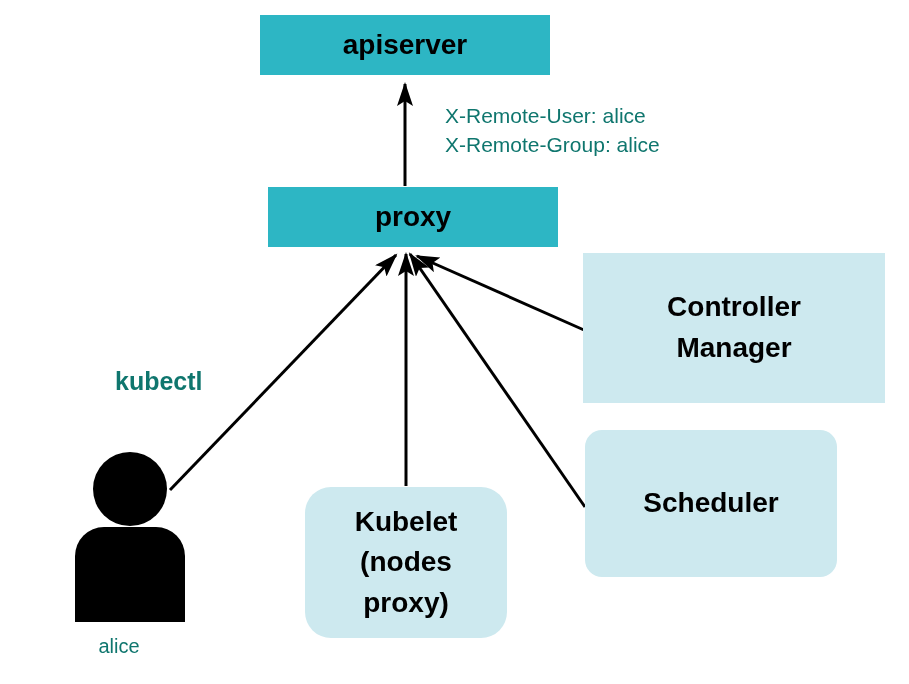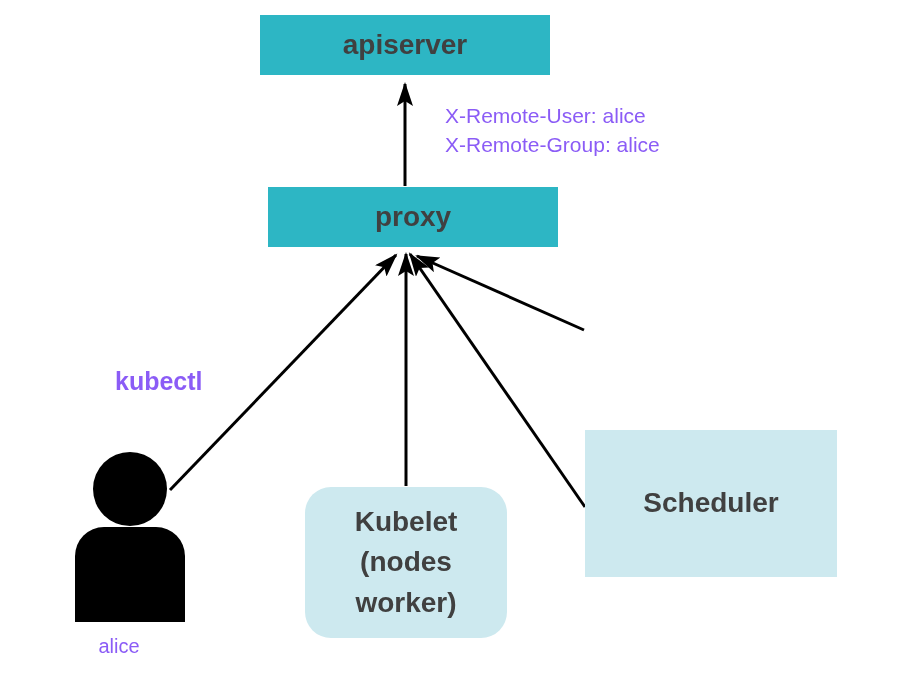--- a/index.html
+++ b/index.html
@@ -26,36 +26,36 @@
   .node {
     position: absolute;
     display: flex;
     flex-direction: column;
     align-items: center;
     justify-content: center;
     text-align: center;
     font-weight: bold;
     font-size: 28px;
     line-height: 1.45;
-    color: #404040;
+    color: #000000;
   }
   .node-primary   { background: #2db6c4; }
   .node-secondary { background: #cde9ef; }
   .node span { display: block; }
 
   .node-apiserver          { left: 260px; top: 15px;  width: 290px; height: 60px; }
   .node-proxy              { left: 268px; top: 187px; width: 290px; height: 60px; }
   .node-controller-manager { left: 583px; top: 253px; width: 302px; height: 150px; }
-  .node-scheduler          { left: 585px; top: 430px; width: 252px; height: 147px; }
+  .node-scheduler          { left: 585px; top: 430px; width: 252px; height: 147px; border-radius: 17px; }
   .node-kubelet            { left: 305px; top: 487px; width: 202px; height: 151px; border-radius: 26px; }
 
   .edge-label {
     position: absolute;
     white-space: nowrap;
-    color: #8b5cf6;
+    color: #0f766e;
   }
   .label-request-headers {
     left: 445px;
     top: 101px;
     font-size: 21px;
     line-height: 29px;
     font-weight: normal;
   }
   .label-kubectl {
     left: 115px;
@@ -97,29 +97,33 @@
   </svg>
 
   <div class="node node-primary node-apiserver">
     <span>apiserver</span>
   </div>
 
   <div class="node node-primary node-proxy">
     <span>proxy</span>
   </div>
 
+  <div class="node node-secondary node-controller-manager">
+    <span>Controller</span>
+    <span>Manager</span>
+  </div>
 
   <div class="node node-secondary node-scheduler">
     <span>Scheduler</span>
   </div>
 
   <div class="node node-secondary node-kubelet">
     <span>Kubelet</span>
     <span>(nodes</span>
-    <span>worker)</span>
+    <span>proxy)</span>
   </div>
 
   <div class="edge-label label-request-headers">
     <div>X-Remote-User: alice</div>
     <div>X-Remote-Group: alice</div>
   </div>
 
   <div class="edge-label label-kubectl">kubectl</div>
 
   <div class="edge-label label-alice">alice</div>

